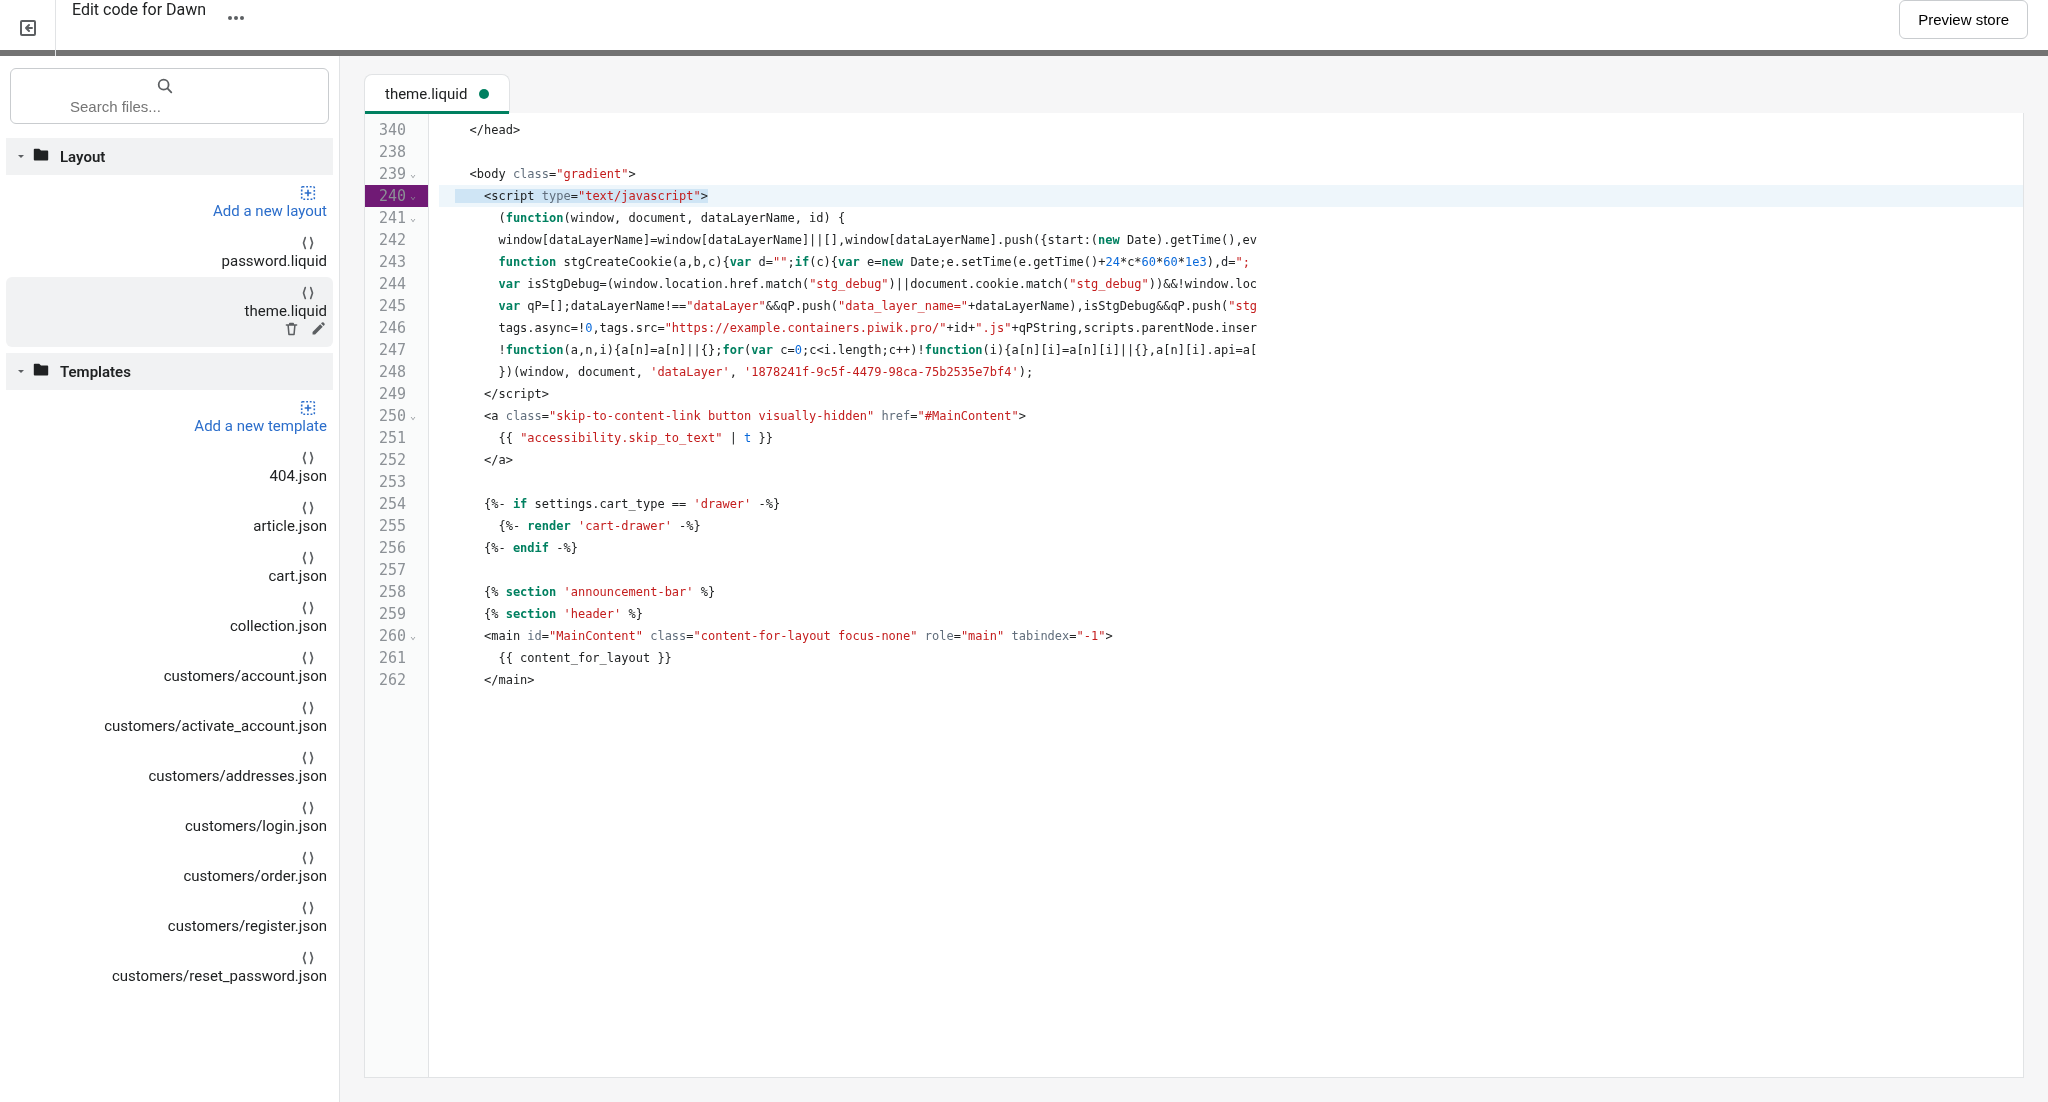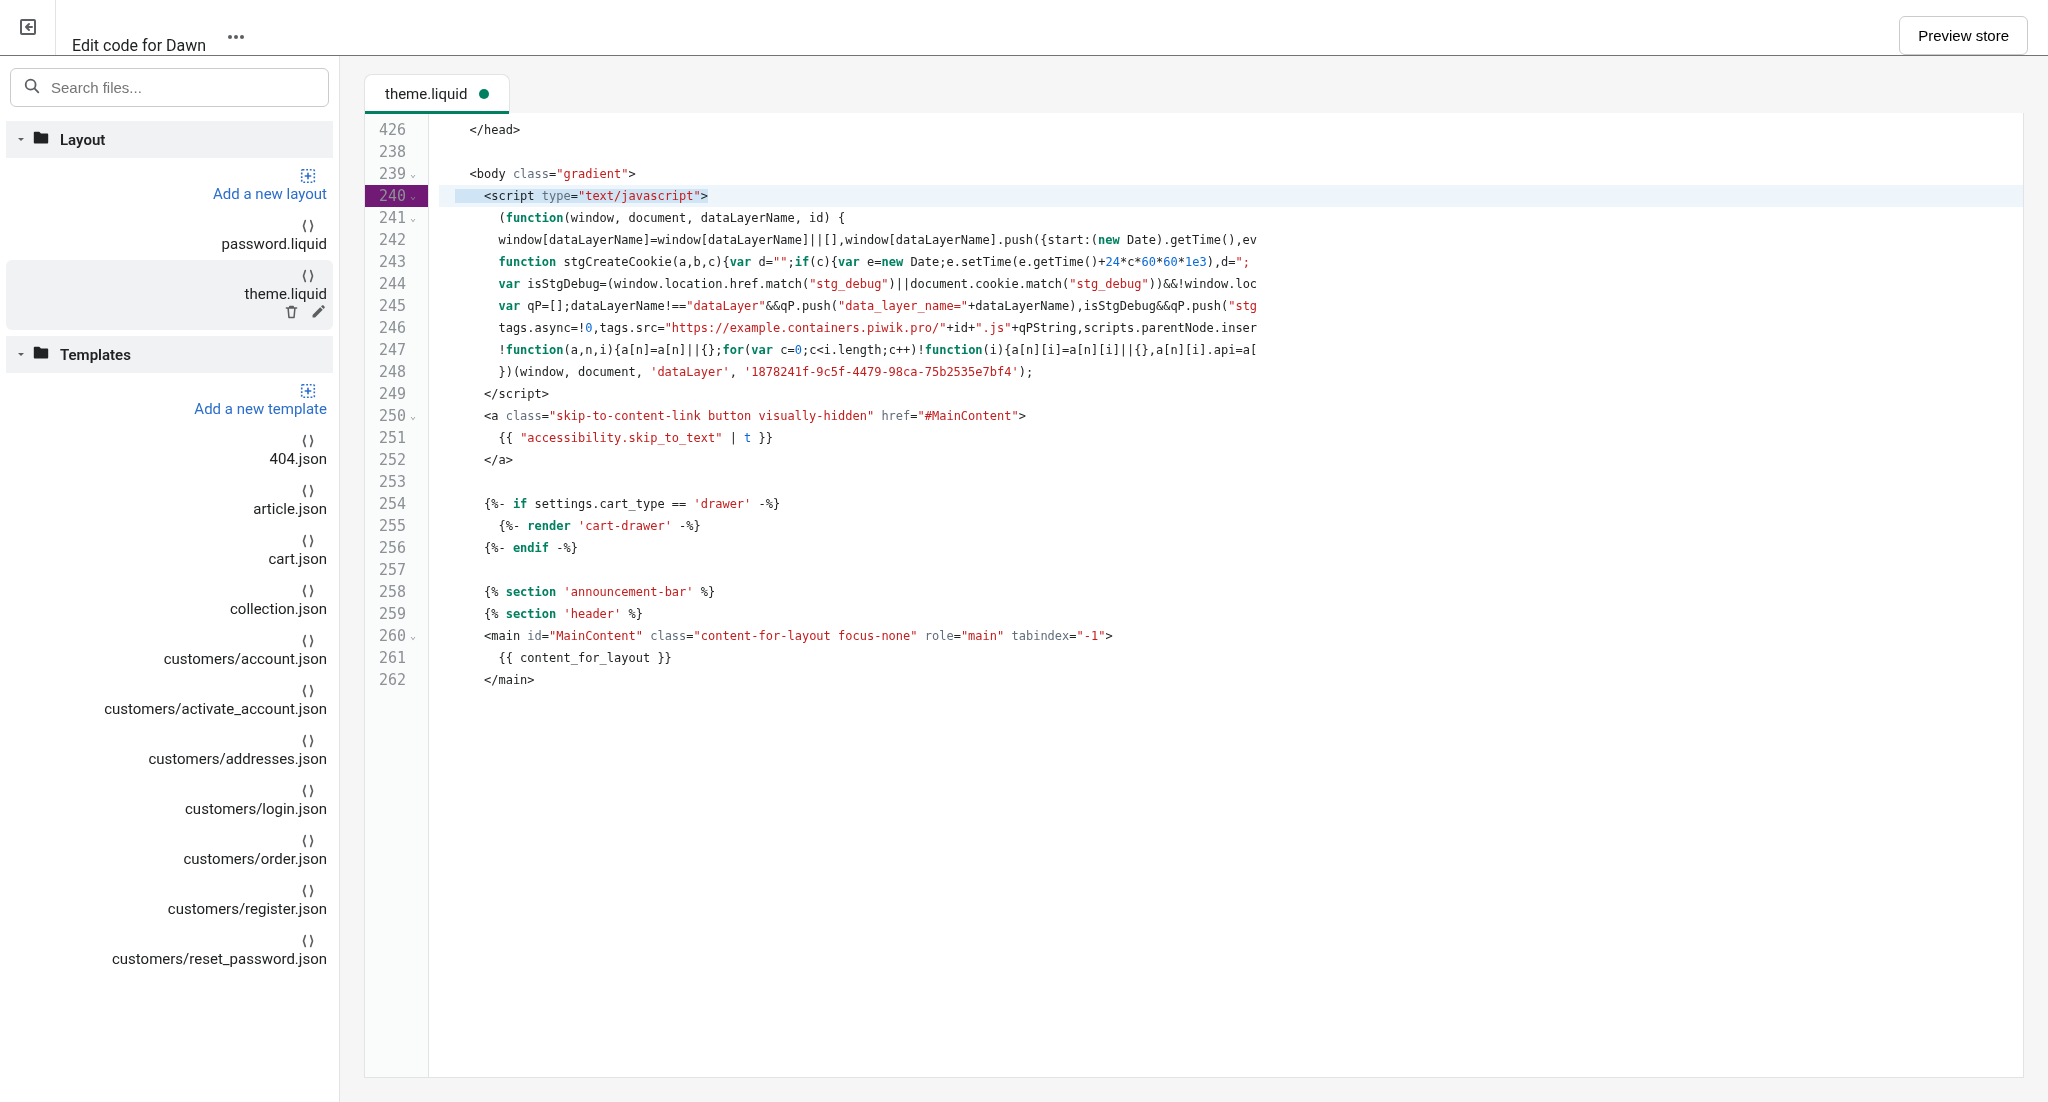--- a/index.html
+++ b/index.html
@@ -1,33 +1,33 @@
 <!DOCTYPE html>
 <html><head>
 <meta charset="utf-8">
 <style>
 * { box-sizing: border-box; margin: 0; padding: 0; }
 body { font-family: -apple-system, BlinkMacSystemFont, "Segoe UI", Roboto, sans-serif; font-size: 14px; color: #202223; background: #fff; overflow: hidden; }
 .app { display: flex; flex-direction: column; height: 100vh; width: 100vw; }
 
 
-.topbar { display: flex; align-items: flex-end; height: 56px; border-bottom: 1px solid #737373; background: #fff; }
+.topbar { display: flex; align-items: flex-start; height: 56px; border-bottom: 6px solid #737373; background: #fff; }
 .topbar-exit { width: 56px; height: 56px; display: flex; align-items: center; justify-content: center; border-right: 1px solid #e1e3e5; cursor: pointer; }
 .topbar-title { padding-left: 16px; font-size: 16px; font-weight: 400; color: #202223; }
 .topbar-menu { width: 36px; height: 36px; display: flex; align-items: center; justify-content: center; margin-left: 12px; cursor: pointer; }
 .topbar-spacer { flex: 1; }
 .preview-btn { margin-right: 20px; padding: 10px 18px; border: 1px solid #c9cccf; border-radius: 6px; background: #fff; font-size: 15px; font-weight: 500; cursor: pointer; }
 
 
 .main { flex: 1; display: flex; overflow: hidden; }
 
 
 .sidebar { width: 340px; border-right: 1px solid #e1e3e5; background: #fff; display: flex; flex-direction: column; padding: 8px 6px 0 6px; overflow-y: auto; }
 .search-wrap { padding: 4px 4px 8px 4px; }
-.search { display: flex; align-items: center; border: 1px solid #c9cccf; border-radius: 6px; padding: 8px 12px; }
+.search { display: flex; align-items: center; border: 1px solid #c9cccf; border-radius: 6px; padding: 8px 12px; flex-direction: column; }
 .search input { border: none; outline: none; flex: 1; font-size: 15px; color: #6d7175; background: transparent; }
 .search-icon { margin-right: 10px; color: #5c5f62; }
 
 .tree-group-header { display: flex; align-items: center; padding: 8px 8px; border-radius: 0; background: #f1f2f3; cursor: pointer; margin-bottom: 2px; }
 .tree-group-header .chev { width: 14px; margin-right: 4px; display:flex; align-items:center; justify-content:center; color:#5c5f62;}
 .tree-group-header .folder-icon { margin-right: 10px; color: #202223; }
 .tree-group-header .label { font-size: 15px; font-weight: 600; }
 
 .tree-item { display: flex; align-items: flex-end; padding: 7px 6px 7px 26px; border-radius: 6px; cursor: pointer; flex-direction: column; }
 .tree-item.active { background: #f1f2f3; }
@@ -272,21 +272,21 @@
     <div class="editor-pane">
       <div class="tabs-row">
         <div class="tab active">
           <span class="tab-label">theme.liquid</span>
           <span class="tab-dot"></span>
         </div>
       </div>
       <div class="code-area">
         <div class="gutter" id="gutter">
             <div class="gutter-line">
-              <span>426</span>
+              <span>340</span>
               <span class="fold"></span>
             </div>
             <div class="gutter-line">
               <span>238</span>
               <span class="fold"></span>
             </div>
             <div class="gutter-line">
               <span>239</span>
               <span class="fold">⌄</span>
             </div>

